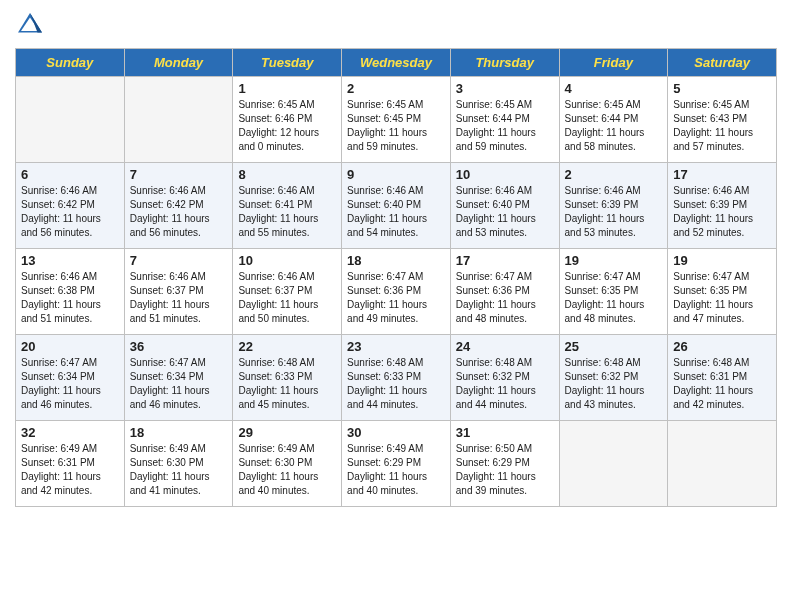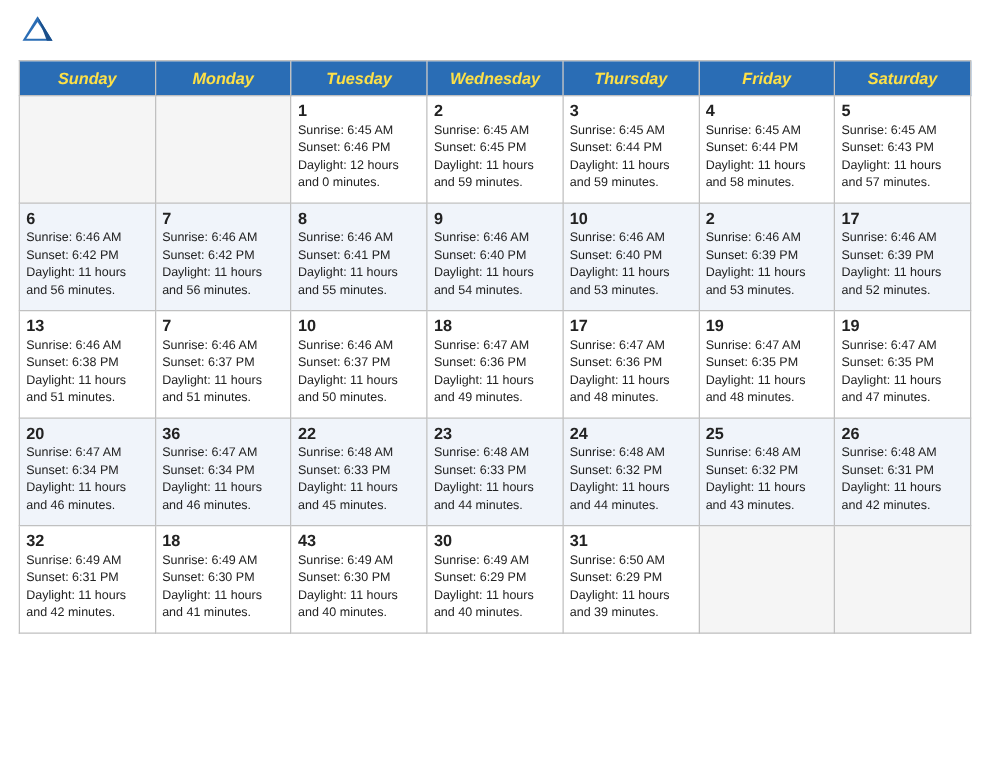--- a/index.html
+++ b/index.html
@@ -333,21 +333,21 @@
 and 42 minutes.</div>
           </td>
           <td>
             <div class="day-number">18</div>
             <div class="day-info" style="white-space: pre-line;">Sunrise: 6:49 AM
 Sunset: 6:30 PM
 Daylight: 11 hours
 and 41 minutes.</div>
           </td>
           <td>
-            <div class="day-number">43</div>
+            <div class="day-number">29</div>
             <div class="day-info" style="white-space: pre-line;">Sunrise: 6:49 AM
 Sunset: 6:30 PM
 Daylight: 11 hours
 and 40 minutes.</div>
           </td>
           <td>
             <div class="day-number">30</div>
             <div class="day-info" style="white-space: pre-line;">Sunrise: 6:49 AM
 Sunset: 6:29 PM
 Daylight: 11 hours

